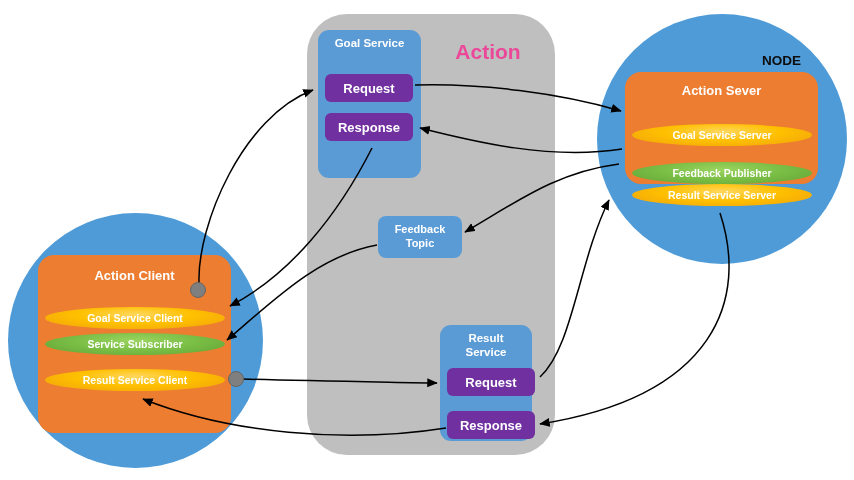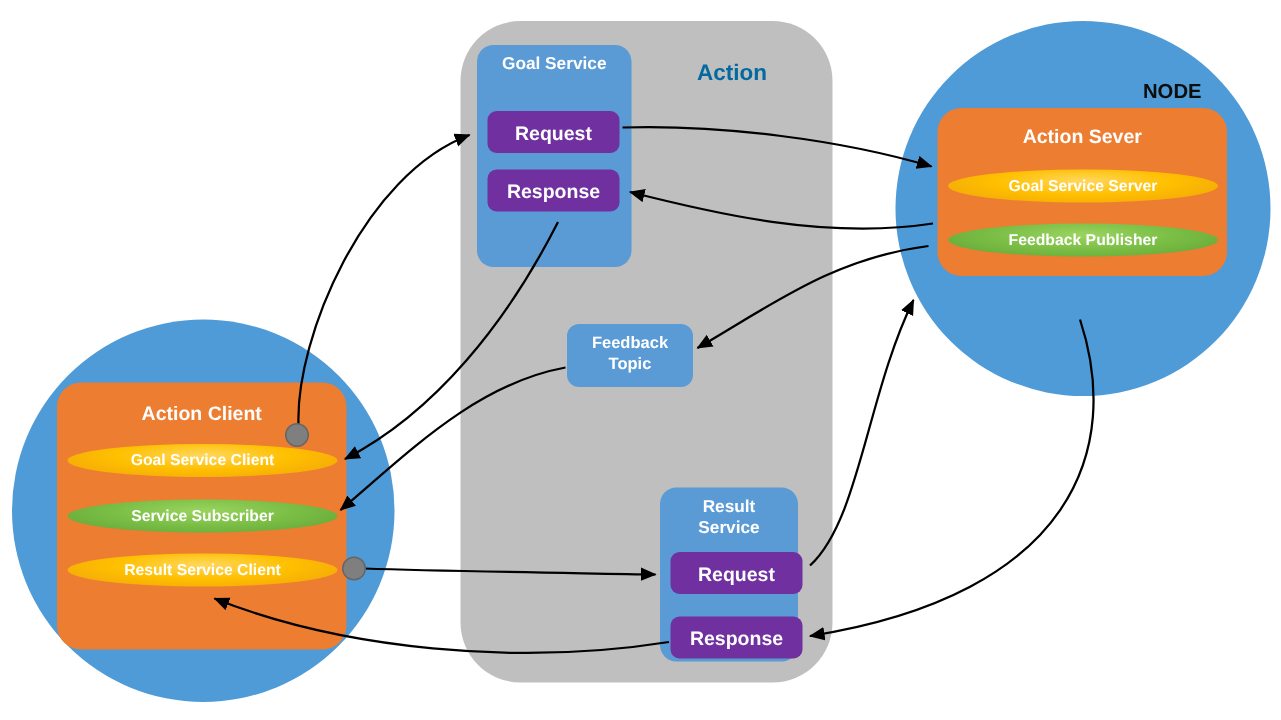--- a/index.html
+++ b/index.html
@@ -1,21 +1,21 @@
 <!DOCTYPE html>
 <html><head>
 <meta charset="utf-8">
 <style>
   * { margin:0; padding:0; box-sizing:border-box; }
   html,body { background:#ffffff; font-family:"Liberation Sans", sans-serif; }
   .stage { position:relative; width:854px; height:480px; background:#ffffff; overflow:hidden; }
   .abs { position:absolute; }
 
   .gray-panel { left:307px; top:14px; width:248px; height:441px; background:#BFBFBF; border-radius:40px; }
-  .action-title { left:448px; top:40px; width:80px; text-align:center; font-size:15px; font-weight:bold; color:#0369a1; }
+  .action-title { left:448px; top:40px; width:80px; text-align:center; font-size:21px; font-weight:bold; color:#ec4899; }
 
   .circle { border-radius:50%; background:#4E9BD7; }
   .circle-left  { left:8px;  top:213px; width:255px; height:255px; }
   .circle-right { left:597px; top:14px; width:250px; height:250px; }
 
   .node-label { font-size:13.5px; font-weight:bold; color:#0d0d0d; }
   .node-label-left  { left:52px;  top:412px; }
   .node-label-right { left:762px; top:53px; }
 
   .blue-box { background:#5B9BD5; border-radius:11px; color:#fff; }
@@ -36,21 +36,21 @@
   .client-box { left:38px;  top:255px; width:193px; height:178px; }
   .orange-title { text-align:center; color:#fff; font-size:13px; font-weight:bold; }
   .server-box .orange-title { padding-top:11px; }
   .client-box .orange-title { padding-top:13px; }
 
   .pill { position:absolute; left:7px; width:180px; height:22px; border-radius:50%;
           display:flex; align-items:center; justify-content:center;
           color:#fff; font-size:10.5px; font-weight:bold; white-space:nowrap; }
   .pill-yellow { background: radial-gradient(ellipse at 50% 35%, #ffd75e 0%, #FFC000 45%, #efa00b 100%); }
   .pill-green  { background: radial-gradient(ellipse at 50% 35%, #9ad45f 0%, #79BD45 50%, #61a133 100%); }
-  .p1 { top:41px; } .server-box .p2 { top:77px;text-align:right; } .server-box .p3 { top:112px; }
+  .p1 { top:52px; } .server-box .p2 { top:90px;text-align:right; } .server-box .p3 { top:112px; }
   .client-box .p2 { top:78px; } .client-box .p3 { top:114px; }
 
   .arrows { position:absolute; left:0; top:0; pointer-events:none; }
   .arrow { fill:none; stroke:#000; stroke-width:1.5; }
 </style>
 </head>
 <body>
 
 <div class="stage">
 
@@ -75,20 +75,21 @@
   <div class="abs blue-box result-service">
     <div class="svc-title">Result Service</div>
     <div class="purple res-req">Request</div>
     <div class="purple res-res">Response</div>
   </div>
 
   <div class="abs orange-box server-box">
     <div class="orange-title">Action Sever</div>
     <div class="pill pill-yellow p1">Goal Service Server</div>
     <div class="pill pill-green  p2">Feedback Publisher</div>
+    <div class="pill pill-yellow p3">Result Service Server</div>
   </div>
 
   <div class="abs orange-box client-box">
     <div class="orange-title">Action Client</div>
     <div class="pill pill-yellow p1">Goal Service Client</div>
     <div class="pill pill-green  p2">Service Subscriber</div>
     <div class="pill pill-yellow p3">Result Service Client</div>
   </div>
 
   <svg class="arrows" width="854" height="480" viewBox="0 0 854 480">

